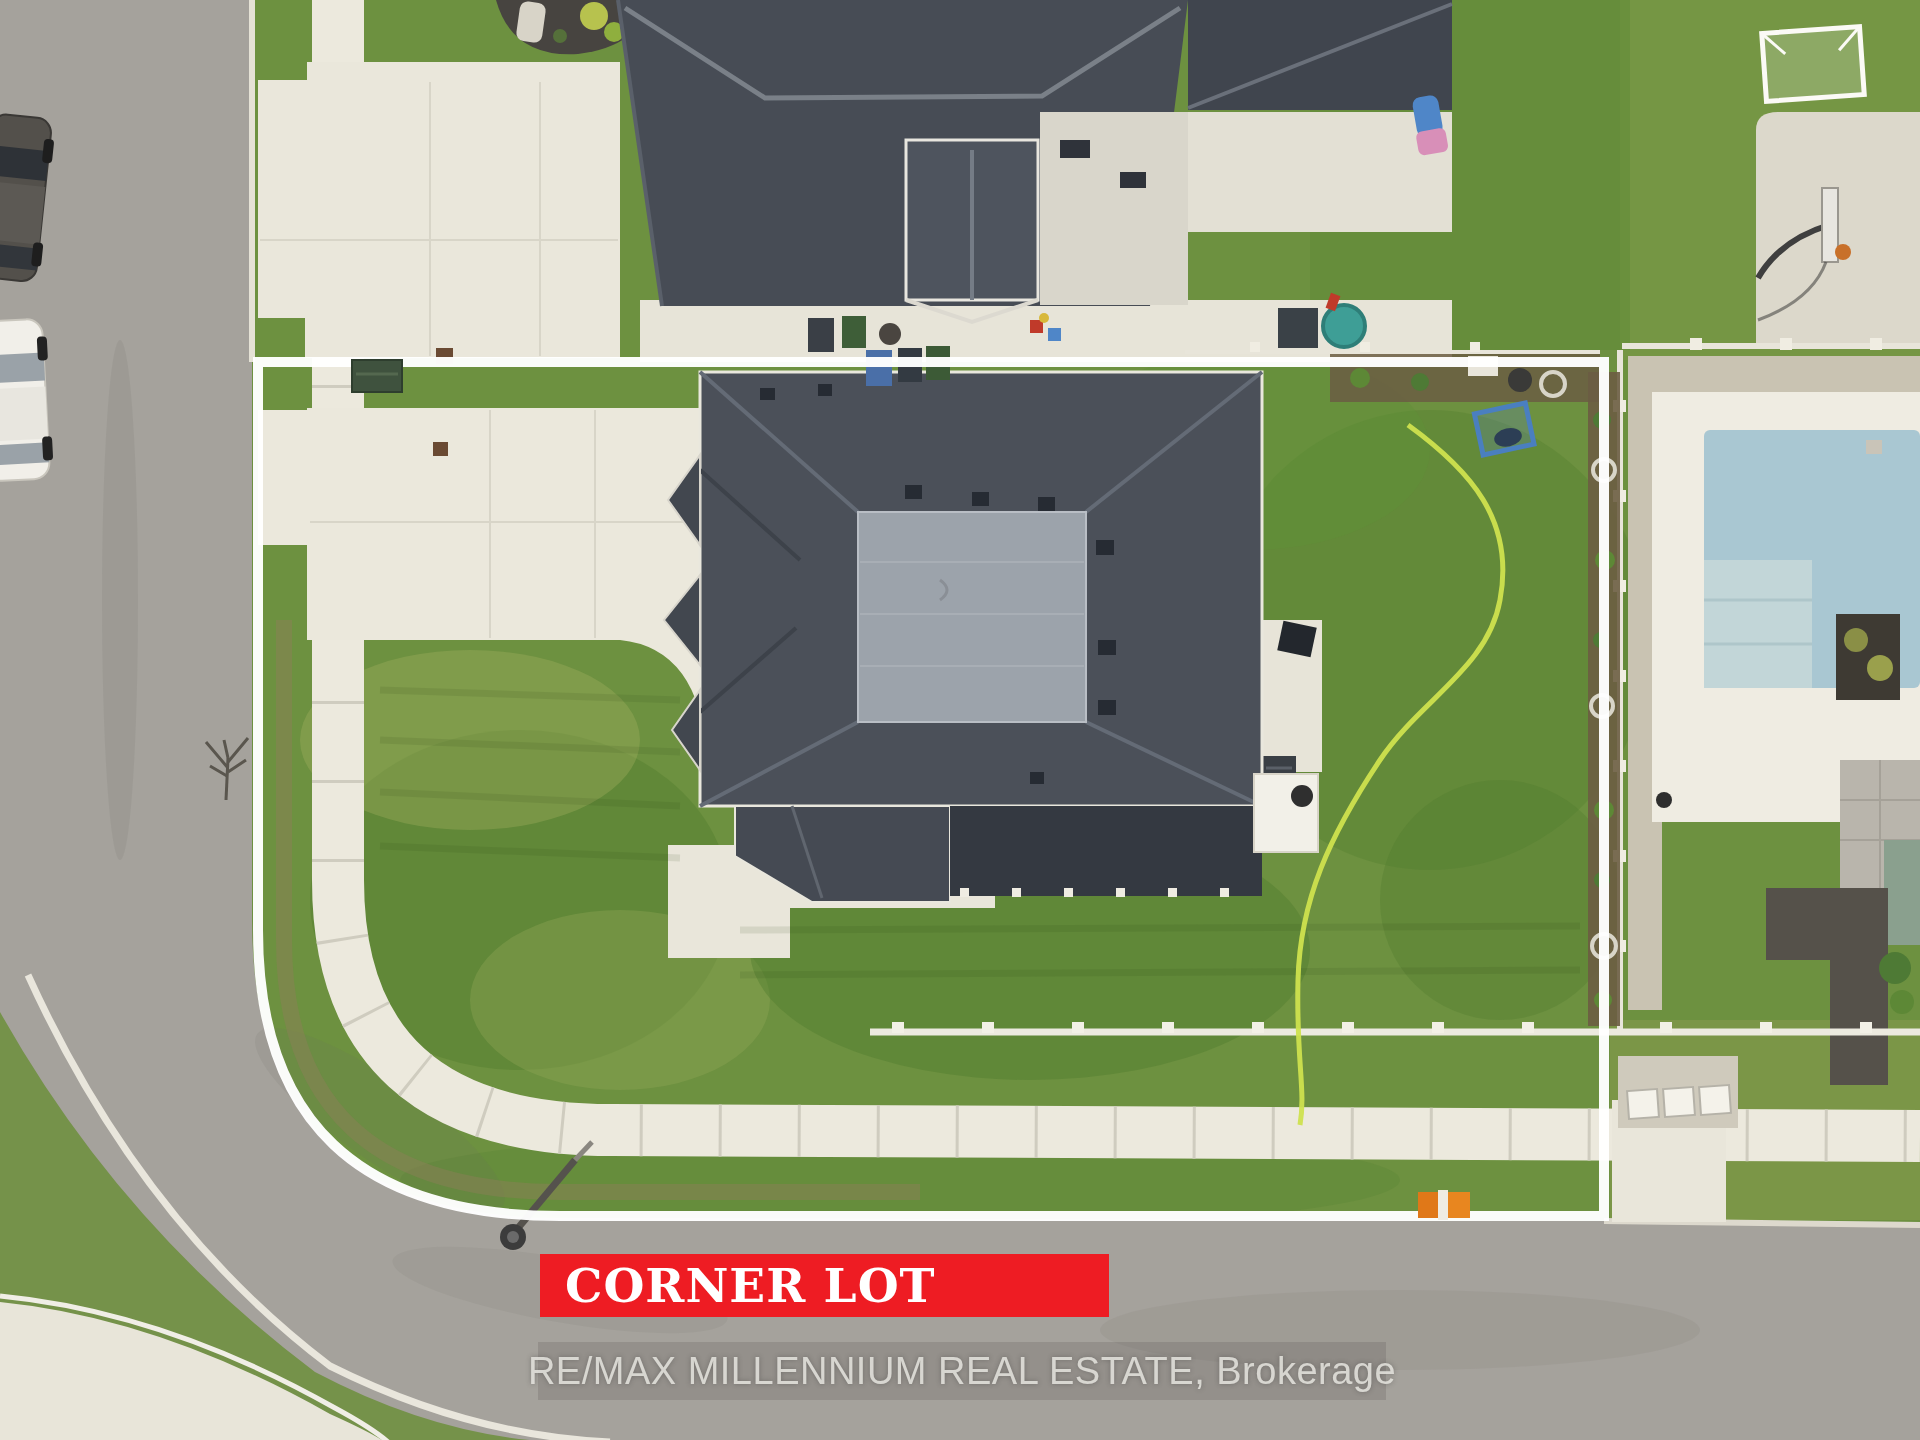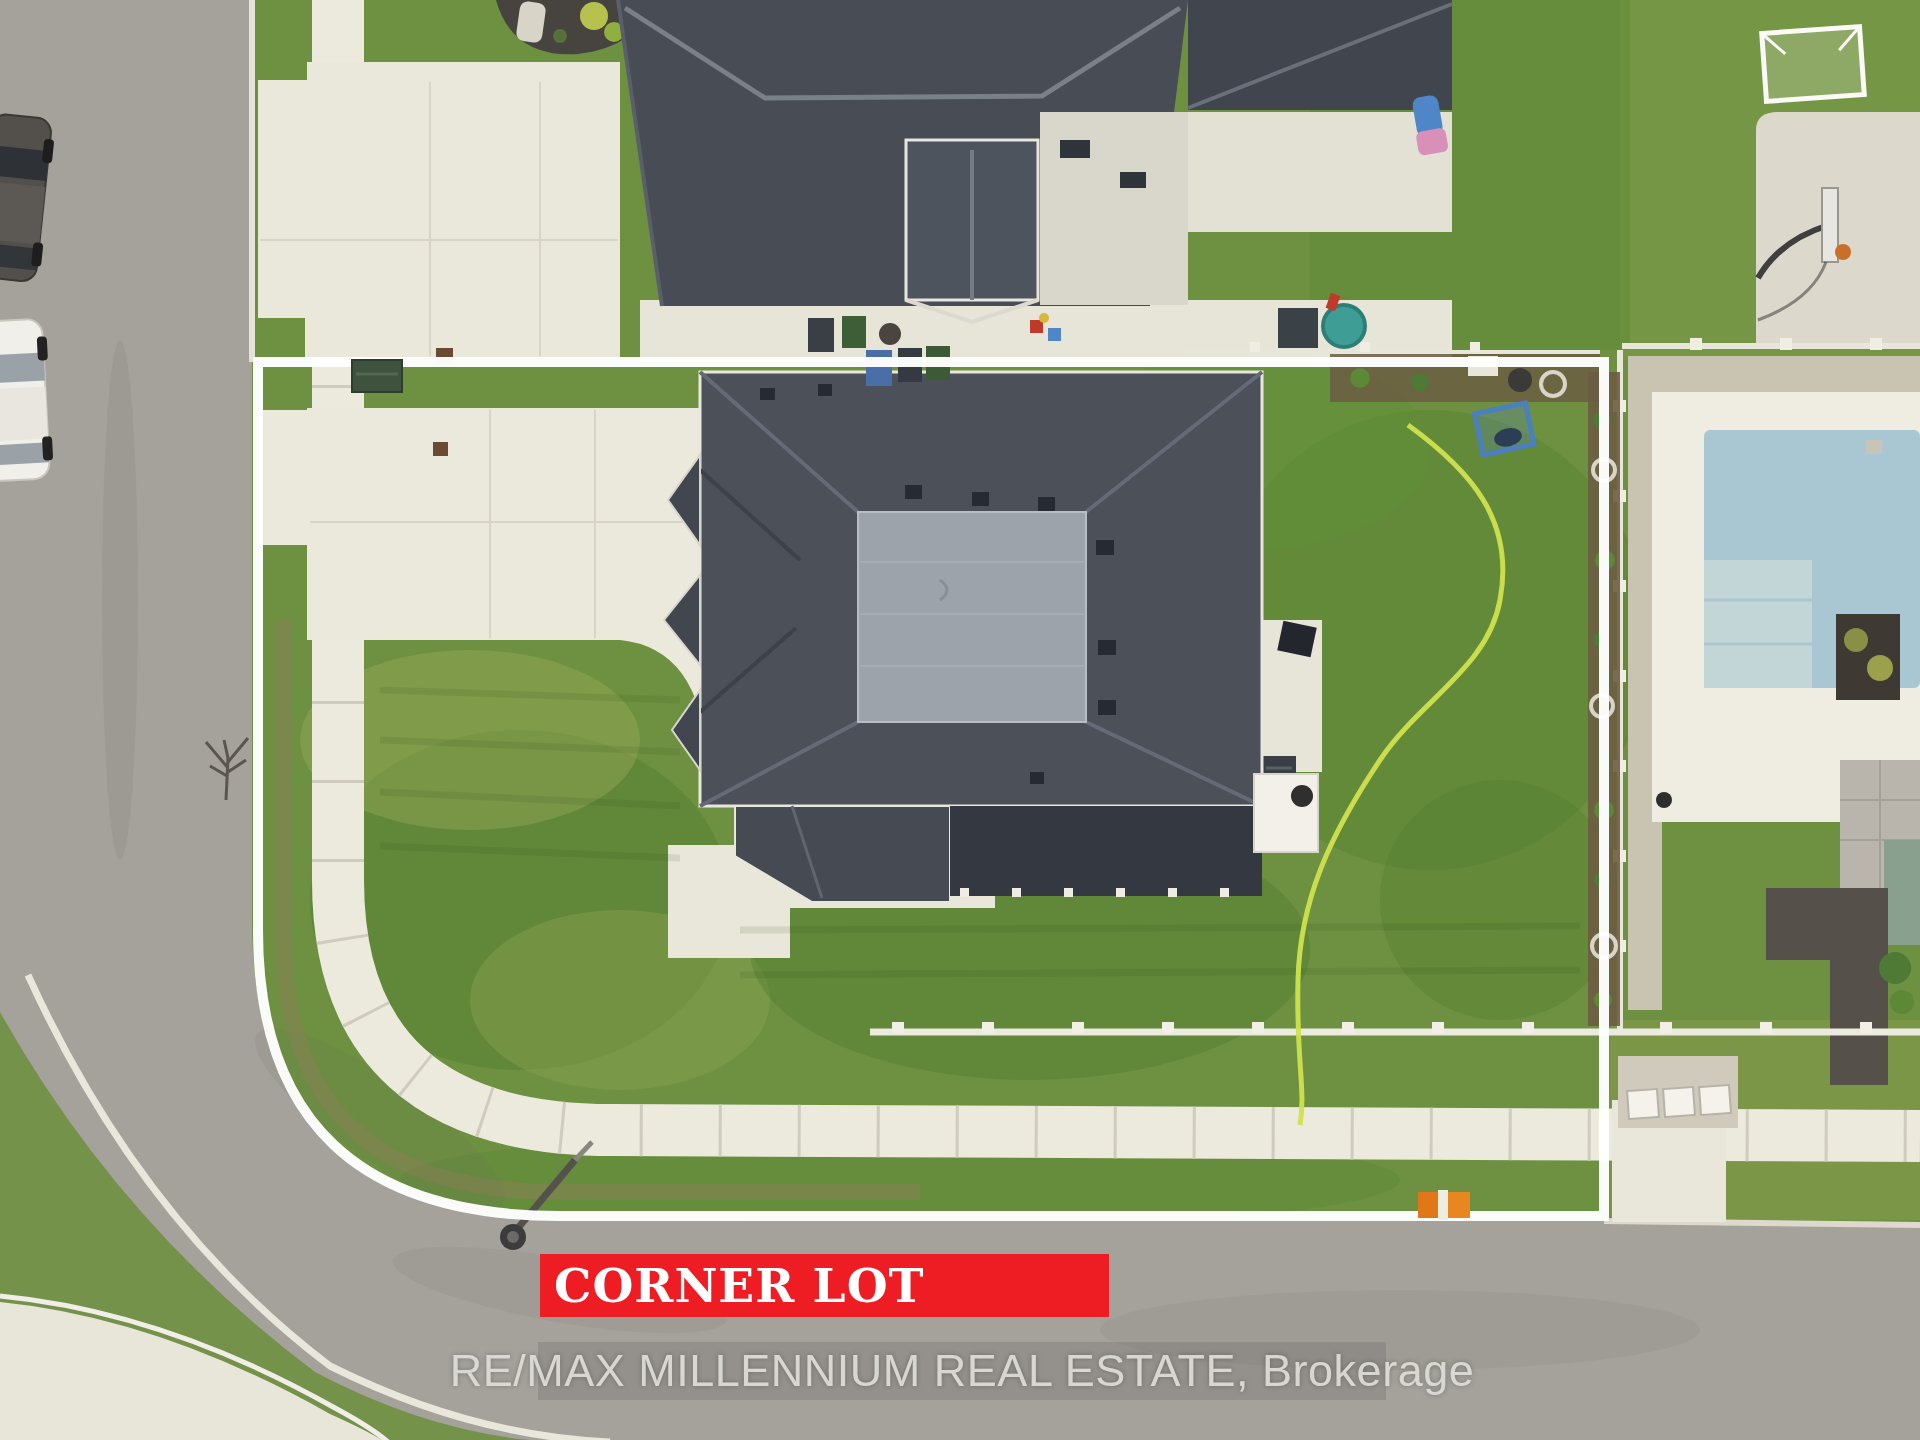--- a/index.html
+++ b/index.html
@@ -1,28 +1,28 @@
 <!DOCTYPE html>
 <html><head>
 <meta charset="utf-8">
 <style>
   html,body{margin:0;padding:0;background:#222;}
   #stage{position:relative;width:1920px;height:1440px;overflow:hidden;
          font-family:"Liberation Sans",sans-serif;}
   #stage svg{position:absolute;left:0;top:0;}
   .banner{position:absolute;left:540px;top:1254px;width:569px;height:63px;
           background:#ee1c23;display:flex;align-items:center;
-          padding-left:14px;box-sizing:border-box;}
+          padding-left:25px;box-sizing:border-box;}
   .banner span{font-family:"DejaVu Serif","Liberation Serif",serif;
           font-weight:bold;font-size:47px;letter-spacing:1px;color:#ffffff;
           white-space:nowrap;}
   .watermark{position:absolute;left:538px;top:1342px;width:848px;height:58px;
           background:rgba(80,77,73,0.20);display:flex;align-items:center;
           justify-content:center;}
-  .watermark span{font-size:45px;color:rgba(228,226,221,0.88);
+  .watermark span{font-size:38px;color:rgba(228,226,221,0.88);
           letter-spacing:0.5px;white-space:nowrap;
           text-shadow:0 0 5px rgba(40,40,40,0.35);}
 </style>
 </head>
 <body>
 
 <div id="stage">
 <svg width="1920" height="1440" viewBox="0 0 1920 1440">
 
   <g>

